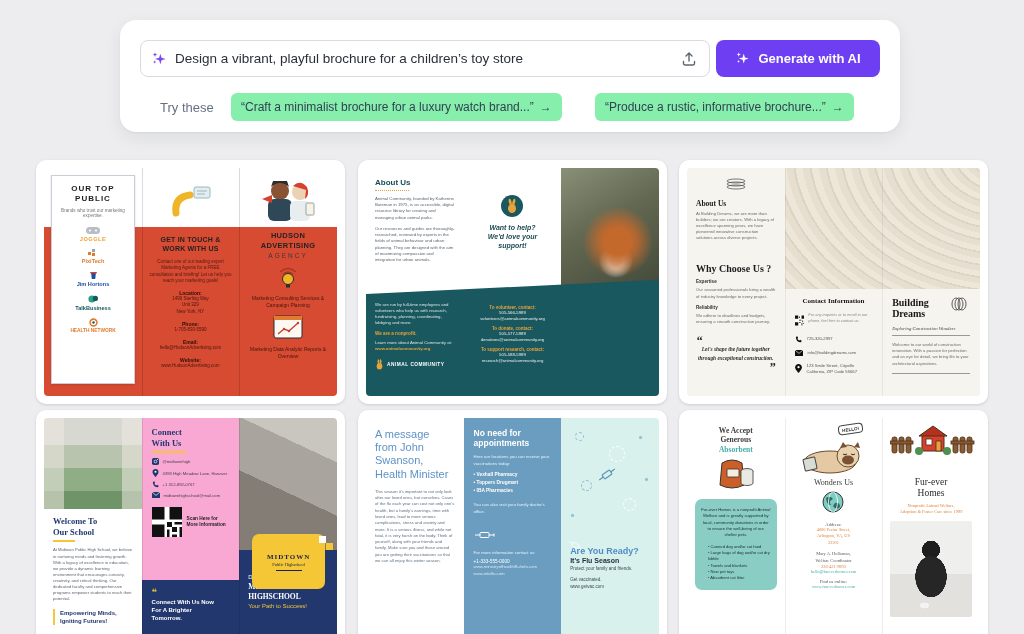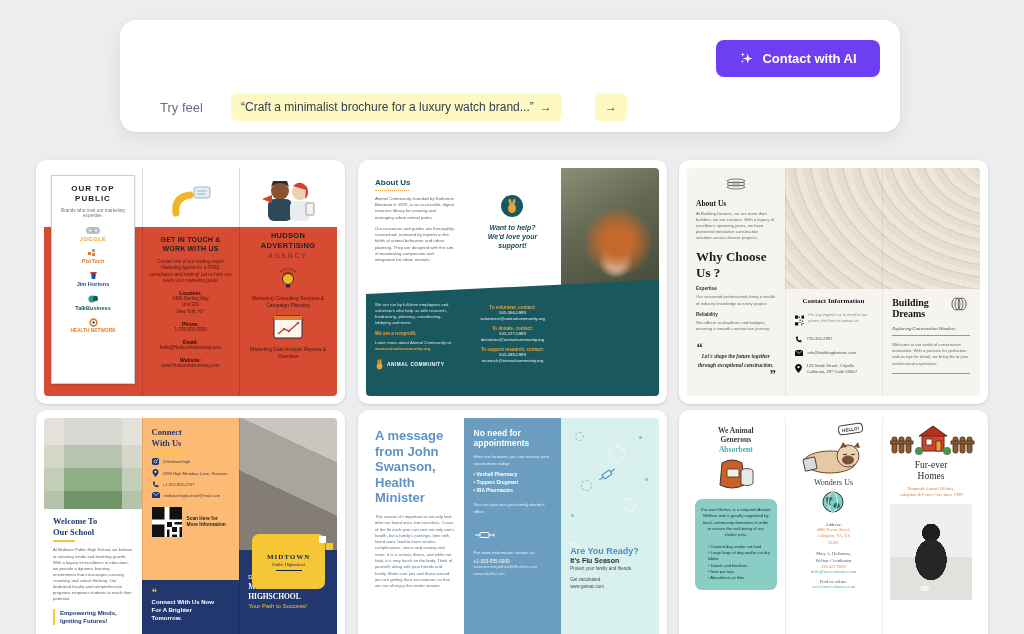--- a/index.html
+++ b/index.html
@@ -8,21 +8,21 @@
   .pre { white-space:pre-line; }
 
   
   .topcard { position:absolute; left:120px; top:20px; width:780px; height:112px; background:#fff; border-radius:16px; box-shadow:0 1px 2px rgba(16,24,40,.05),0 6px 18px rgba(16,24,40,.07); }
   .prompt-row { position:absolute; left:20px; top:20px; width:570px; height:37px; border:1px solid #D8DBE2; border-radius:8px; display:flex; align-items:center; padding:0 10px; gap:8px; background:#fff; }
   .prompt-row input { flex:1; border:none; outline:none; font-size:13.5px; color:#2A2F3A; font-family:inherit; background:transparent; }
   .spark { color:#7B46F6; display:inline-flex; }
   .upload-btn { background:none; border:none; cursor:pointer; display:inline-flex; padding:2px; }
   .gen-btn { position:absolute; left:596px; top:20px; width:164px; height:37px; background:var(--accent-purple,#6D3EF2); border:none; border-radius:8px; color:#fff; font-size:13px; font-weight:bold; display:flex; align-items:center; justify-content:center; gap:8px; cursor:pointer; font-family:inherit; }
   .try-label { position:absolute; left:40px; top:80px; font-size:13px; color:#667085; }
-  .chip { position:absolute; top:73px; height:28px; background:#fef9c3; border:none; border-radius:6px; font-size:12px; color:#344054; display:flex; align-items:center; gap:6px; padding:0 10px; cursor:pointer; font-family:inherit; white-space:nowrap; }
+  .chip { position:absolute; top:73px; height:28px; background:#86efac; border:none; border-radius:6px; font-size:12px; color:#344054; display:flex; align-items:center; gap:6px; padding:0 10px; cursor:pointer; font-family:inherit; white-space:nowrap; }
   .chip .arr { font-size:12px; color:#344054; }
 
   
   .tcard { position:absolute; width:309px; height:244px; background:#fff; border-radius:10px; box-shadow:0 1px 3px rgba(16,24,40,.14); padding:8px; cursor:pointer; }
   .sheet { position:relative; width:293px; height:228px; border-radius:4px; overflow:hidden; background:#fff; }
   .fold { position:absolute; top:0; bottom:0; width:1px; background:rgba(0,0,0,.10); z-index:5; }
   .f1{left:33.3%} .f2{left:66.6%}
 
   
   .sheet-hud { background:linear-gradient(180deg,#fff 0 26%,var(--hudson-red,#D84B33) 26% 100%); }
@@ -72,21 +72,21 @@
   .ani-foot { font-size:4.8px; font-weight:bold; color:#fff; text-align:center; line-height:1.4; }
 
   
   .sheet-bld { background:var(--building-bg,#F6F4EF); }
   .sheet-bld .fold { background:rgba(0,0,0,.06); }
   .bld-photo { position:absolute; left:33.3%; right:0; top:0; height:53%; background:
      repeating-radial-gradient(ellipse 260px 200px at 115% -15%, #EDE7DA 0 7px, #DCD4C2 7px 9px, #E6DfD0 9px 16px); }
   .bld-left { position:absolute; left:0; top:0; bottom:0; width:33.3%; padding:8px 9px; text-align:left; }
   .bld-left h3,.bld-left h4 { font-family:"Liberation Serif","DejaVu Serif",serif; font-weight:bold; color:#1c1c1c; }
   .bld-left h3 { font-size:7.5px; margin-top:5px; }
-  .bld-left h4 { font-size:13px; margin-top:8px; }
+  .bld-left h4 { font-size:10px; margin-top:22px; }
   .bld-p { font-size:4.2px; color:#6b6b66; line-height:1.45; margin-top:3px; }
   .bld-b { font-size:4.6px; font-weight:bold; color:#333; margin-top:5px; }
   .bld-quote { font-family:"Liberation Serif","DejaVu Serif",serif; font-style:italic; font-weight:bold; font-size:5.4px; color:#2b2b2b; text-align:center; margin-top:12px; line-height:1.7; }
   .bld-quote::before { content:"“"; display:block; font-size:13px; text-align:left; line-height:.6; }
   .bld-quote::after { content:"”"; display:block; font-size:13px; text-align:right; line-height:.6; }
   .bld-mid { position:absolute; left:33.3%; width:33.4%; top:53%; bottom:0; padding:8px 10px; }
   .bld-mid h3 { font-family:"Liberation Serif","DejaVu Serif",serif; font-size:7px; font-weight:bold; color:#161616; text-align:center; }
   .bld-qr-row { display:flex; gap:4px; margin-top:7px; align-items:flex-start; }
   .bld-note { font-size:3.9px; font-style:italic; color:#8a8a84; line-height:1.5; }
   .bld-crow { display:flex; gap:5px; align-items:center; margin-top:7px; }
@@ -98,21 +98,21 @@
 
   
   .sch-photo1 { position:absolute; left:0; top:0; width:33.3%; height:40%; background:
      linear-gradient(180deg,#d8d8d2 0 30%, #b9c4ae 30% 55%, #8fae86 55% 80%, #6f9468 80%);
      box-shadow:inset 20px 0 0 rgba(236,233,224,.55), inset -20px 0 0 rgba(236,233,224,.55); }
   .sch-left { position:absolute; left:0; top:40%; bottom:0; width:33.3%; padding:7px 9px; background:#fff; }
   .sch-h { font-family:"Liberation Serif","DejaVu Serif",serif; font-size:8.5px; font-weight:bold; color:var(--school-navy,#21376E); line-height:1.25; }
   .sch-ul { width:22px; height:2px; background:var(--school-yellow,#F5C636); margin-top:3px; }
   .sch-p { font-size:4.2px; color:#5f6670; line-height:1.45; margin-top:5px; }
   .sch-call { border-left:2.5px solid var(--school-yellow,#F5C636); padding-left:5px; font-size:6px; font-weight:bold; color:var(--school-navy,#21376E); margin-top:7px; line-height:1.35; }
-  .sch-mid { position:absolute; left:33.3%; width:33.4%; top:0; height:71%; background:#fdba74; padding:9px 10px; }
+  .sch-mid { position:absolute; left:33.3%; width:33.4%; top:0; height:71%; background:#f9a8d4; padding:9px 10px; }
   .sch-crow { display:flex; gap:4px; align-items:center; margin-top:4px; }
   .sch-crow .t { font-size:4.2px; color:#444; }
   .sch-scan { display:flex; gap:5px; align-items:center; margin-top:9px; }
   .sch-scan .t { font-size:4.8px; font-weight:bold; color:#222; line-height:1.4; }
   .sch-midnavy { position:absolute; left:33.3%; width:33.4%; top:71%; bottom:0; background:var(--school-navy,#21376E); padding:6px 10px; }
   .sch-q { font-size:6px; font-weight:bold; color:#fff; line-height:1.35; }
   .sch-q::before { content:"❝"; color:var(--school-yellow,#F5C636); font-size:9px; display:block; }
   .sch-photo2 { position:absolute; left:66.6%; right:0; top:0; height:58%; background:
      linear-gradient(205deg,#c9c6c0 0 25%, #a9a49d 25% 55%, #837d75 55%); }
   .sch-rnavy { position:absolute; left:66.6%; right:0; top:58%; bottom:0; background:var(--school-navy,#21376E); padding:8px 9px; }
@@ -120,21 +120,21 @@
   .sch-badge .b1 { font-family:"Liberation Serif","DejaVu Serif",serif; font-size:7px; font-weight:bold; letter-spacing:1px; color:#14224a;text-align:right; }
   .sch-badge .b2 { font-family:"Liberation Serif","DejaVu Serif",serif; font-size:4.4px; color:#14224a; margin-top:1px; }
   .sch-badge .b3 { width:26px; border-top:.8px solid #14224a; margin-top:3px; }
   .sch-disc { font-size:6px; color:#fff; margin-top:16px; }
   .sch-dt { font-family:"Liberation Serif","DejaVu Serif",serif; font-size:7.5px; font-weight:bold; color:#fff; line-height:1.25; margin-top:2px; }
   .sch-ds { font-size:6px; color:var(--school-yellow,#F5C636); margin-top:2px; }
   .sq { position:absolute; width:7px; height:7px; z-index:7; }
 
   
   .flu-left { position:absolute; left:0; top:0; bottom:0; width:33.3%; background:#fff; padding:10px 9px; }
-  .flu-t1 { font-size:13px; font-weight:bold; color:#5E93C5; line-height:1.2; }
+  .flu-t1 { font-size:11px; font-weight:normal; color:#5E93C5; line-height:1.2; }
   .flu-p { font-size:4.2px; color:#5f7180; line-height:1.5; margin-top:8px; }
   .flu-mid { position:absolute; left:33.3%; width:33.4%; top:0; bottom:0; background:var(--flu-blue,#6B9DC0); padding:10px 10px; }
   .flu-t2 { font-size:8.5px; font-weight:bold; color:#fff; line-height:1.2; }
   .flu-mp { font-size:4.3px; color:rgba(255,255,255,.85); line-height:1.5; margin-top:6px; }
   .flu-li { font-size:4.8px; font-weight:bold; color:#fff; line-height:1.6; list-style:none; }
   .flu-li::before { content:"•  "; }
   .flu-contact { font-size:4.3px; color:rgba(255,255,255,.85); margin-top:5px; }
   .flu-ph { font-size:4.7px; color:#fff; margin-top:4px; }
   .flu-url { font-size:4.3px; color:rgba(255,255,255,.75); line-height:1.5; }
   .flu-right { position:absolute; left:66.6%; right:0; top:0; bottom:0; background:var(--flu-mint,#D9F1ED); padding:10px 9px; }
@@ -157,50 +157,66 @@
   .fur-box li::before { content:"•  "; }
   .fur-mid { position:absolute; left:33.3%; width:33.4%; top:0; bottom:0; padding:6px 9px; text-align:center; }
   .fur-ct { font-family:"Liberation Serif","DejaVu Serif",serif; font-size:8px; color:#3c3c3c; margin-top:4px; }
   .fur-lab { font-size:4.6px; color:#5a5a5a; margin-top:5px; font-family:"Liberation Serif","DejaVu Serif",serif; }
   .fur-addr { font-size:4.4px; color:var(--furever-orange,#DF7E37); line-height:1.45; font-family:"Liberation Serif","DejaVu Serif",serif; }
   .fur-coord { font-size:4.4px; color:#5a5a5a; line-height:1.45; margin-top:5px; font-family:"Liberation Serif","DejaVu Serif",serif; }
   .fur-ph { font-size:4.4px; color:var(--furever-orange,#DF7E37); font-family:"Liberation Serif","DejaVu Serif",serif; }
   .fur-em { font-size:4.4px; color:#45AEA9; font-family:"Liberation Serif","DejaVu Serif",serif; }
   .fur-url { font-size:4.4px; color:#45AEA9; font-family:"Liberation Serif","DejaVu Serif",serif; }
   .fur-right { position:absolute; left:66.6%; right:0; top:0; bottom:0; padding:7px 8px; text-align:center; }
-  .fur-brand { font-family:"Liberation Serif","DejaVu Serif",serif; font-size:9.5px; color:#2b2b2b; line-height:1.2; margin-top:1px; }
+  .fur-brand { font-family:"Liberation Serif","DejaVu Serif",serif; font-size:9.5px; color:#2b2b2b; line-height:1.2; margin-top:18px; }
   .fur-sub { font-size:4.4px; color:var(--furever-orange,#DF7E37); line-height:1.45; margin-top:3px; font-family:"Liberation Serif","DejaVu Serif",serif; }
   .fur-pup { margin-top:5px; height:96px; border-radius:2px; background:
      radial-gradient(ellipse 26px 34px at 50% 58%, #262626 0 60%, rgba(38,38,38,0) 61%),
      radial-gradient(circle 15px at 50% 30%, #1e1e1e 0 60%, rgba(30,30,30,0) 61%),
      radial-gradient(ellipse 9px 5px at 50% 47%, #c03a2b 0 60%, rgba(192,58,43,0) 61%),
      radial-gradient(ellipse 8px 5px at 42% 88%, #f3f3f3 0 60%, rgba(243,243,243,0) 61%),
      linear-gradient(180deg,#efefed 0 55%, #e2e1dd 55%); }
   .hello { position:absolute; background:#fff; border:1px solid #444; border-radius:4px; font-size:4.6px; font-weight:bold; color:#333; padding:1.5px 3px; transform:rotate(-8deg); }
 </style>
 </head>
 <body>
 
 <div class="topcard">
+  <div class="prompt-row">
+    <span class="spark">
+      <svg width="16" height="16" viewBox="0 0 24 24" fill="currentColor">
+          <path d="M14 4 L15.8 10.2 L22 12 L15.8 13.8 L14 20 L12.2 13.8 L6 12 L12.2 10.2 Z"></path>
+          <path d="M6 2 L6.9 4.6 L9.5 5.5 L6.9 6.4 L6 9 L5.1 6.4 L2.5 5.5 L5.1 4.6 Z"></path>
+          <path d="M5.5 14 L6.1 15.9 L8 16.5 L6.1 17.1 L5.5 19 L4.9 17.1 L3 16.5 L4.9 15.9 Z"></path>
+        </svg>
+    </span>
+    <input type="text" value="Design a vibrant, playful brochure for a children’s toy store" style="">
+    <button class="upload-btn">
+      <svg width="16" height="16" viewBox="0 0 16 16" fill="none" stroke="#5f6670" stroke-width="1.4" stroke-linecap="round" stroke-linejoin="round">
+          <path d="M8 10 V2.5 M5 5 L8 2 L11 5 M2.5 10.5 v2 a1.5 1.5 0 0 0 1.5 1.5 h8 a1.5 1.5 0 0 0 1.5 -1.5 v-2"></path>
+        </svg>
+    </button>
+  </div>
   <button class="gen-btn">
     <span class="spark" style="color:#fff">
       <svg width="15" height="15" viewBox="0 0 24 24" fill="currentColor">
           <path d="M14 4 L15.8 10.2 L22 12 L15.8 13.8 L14 20 L12.2 13.8 L6 12 L12.2 10.2 Z"></path>
           <path d="M6 2 L6.9 4.6 L9.5 5.5 L6.9 6.4 L6 9 L5.1 6.4 L2.5 5.5 L5.1 4.6 Z"></path>
           <path d="M5.5 14 L6.1 15.9 L8 16.5 L6.1 17.1 L5.5 19 L4.9 17.1 L3 16.5 L4.9 15.9 Z"></path>
         </svg>
     </span>
-    <span>Contact with AI</span>
+    <span>Generate with AI</span>
   </button>
-  <div class="try-label">Try feel</div>
+  <div class="try-label">Try these</div>
   <button class="chip" style="left:111px;">
     <span>“Craft a minimalist brochure for a luxury watch brand...”</span>
     <span class="arr">→</span>
   </button>
   <button class="chip" style="left:475px;">
+    <span>“Produce a rustic, informative brochure...”</span>
     <span class="arr">→</span>
   </button>
 </div>
 
 <div class="tcard" style="left:36px;top:160px;">
   <div class="sheet sheet-hud">
     <div class="fold f1"></div>
     <div class="fold f2"></div>
 
     <div class="hud-card">
@@ -574,21 +590,21 @@
 
     </div>
   </div>
 </div>
 
 <div class="tcard" style="left:679px;top:410px;">
   <div class="sheet sheet-fur">
     <div class="fold f1"></div>
     <div class="fold f2"></div>
     <div class="fur-left">
-      <div class="fur-t pre">We Animal
+      <div class="fur-t pre">We Accept
 Generous</div>
       <div class="fur-t teal" style="color:#45AEA9">Absorbent</div>
       <div style="margin-top:3px;">
         <svg width="44" height="34" viewBox="0 0 44 34">
             <path d="M8 6 q10 -6 20 0 l2 22 q-12 6 -24 0 Z" fill="#cc5f28" stroke="#333" stroke-width="1"></path>
             <rect x="13" y="12" width="12" height="8" rx="1" fill="#f3ede2" stroke="#333" stroke-width=".8"></rect>
             <ellipse cx="33" cy="14" rx="6" ry="2.5" fill="#dfe0da" stroke="#333" stroke-width=".8"></ellipse>
             <path d="M27 14 v12 a6 2.5 0 0 0 12 0 v-12" fill="#e9eae4" stroke="#333" stroke-width=".8"></path>
           </svg>
       </div>

